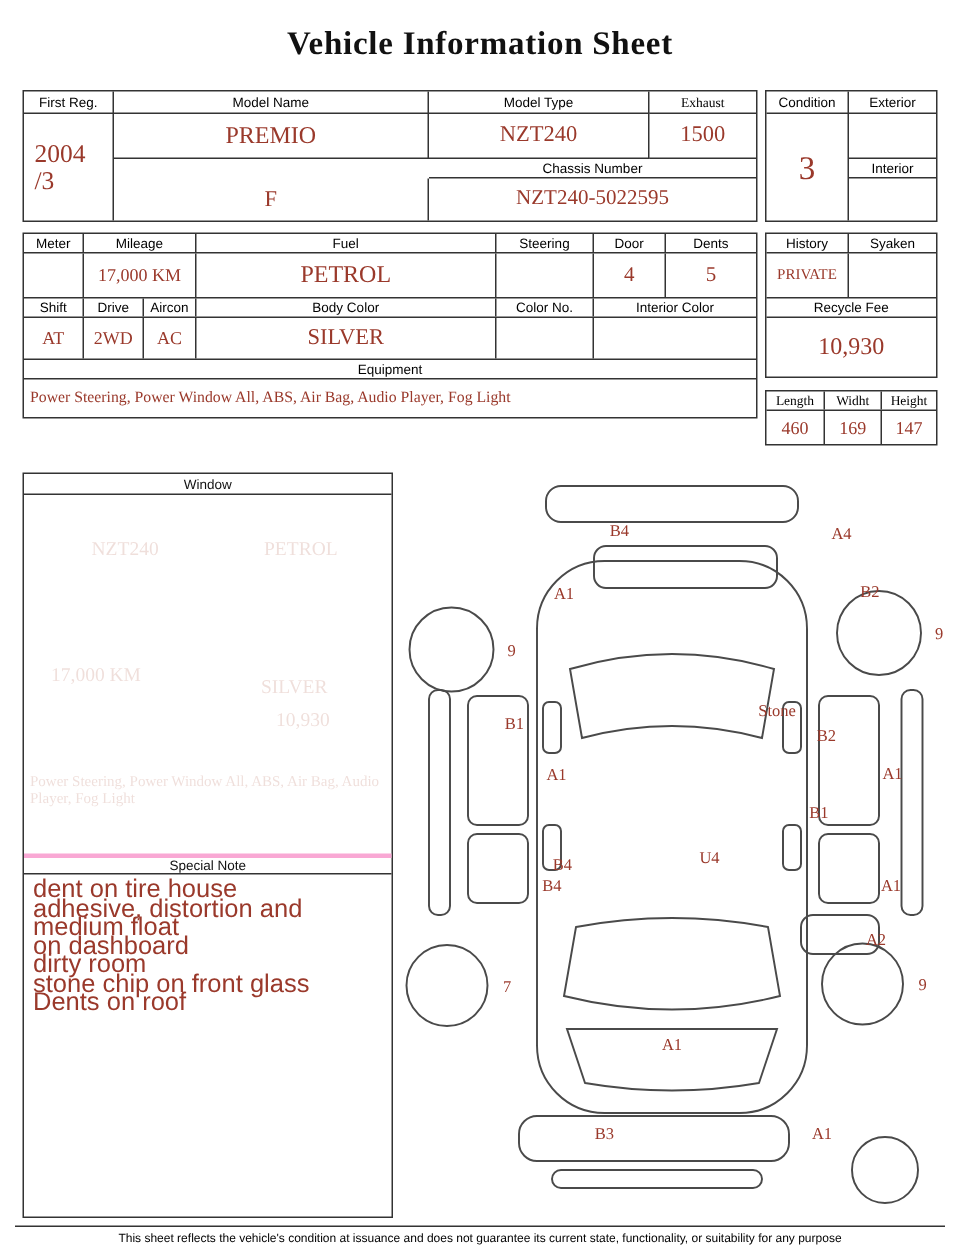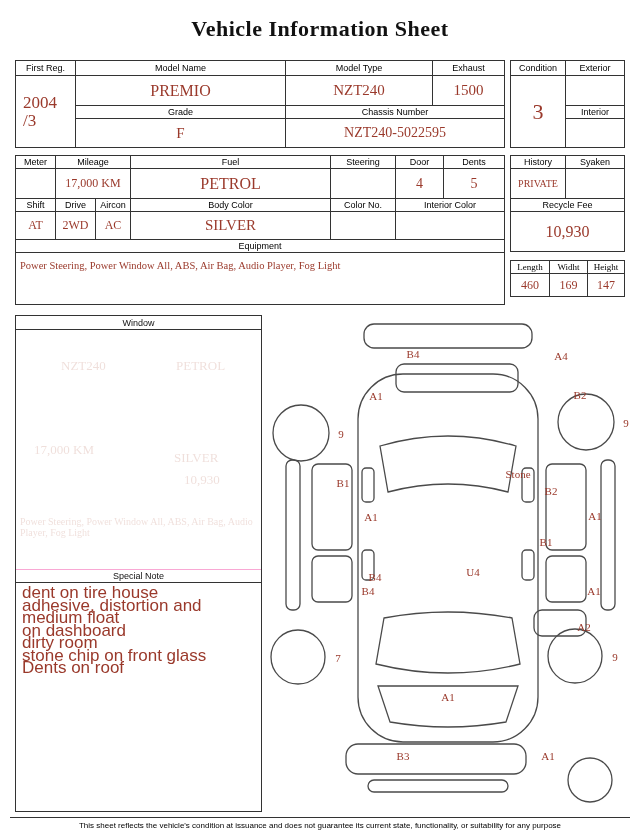--- a/index.html
+++ b/index.html
@@ -15,21 +15,21 @@
   .hdr { font-size:9px; color:#000; }
   .val { font-family:"Liberation Serif", serif; color:#9a392b; }
   .row { display:grid; border-bottom:1px solid #333; }
   .row:last-child { border-bottom:none; }
   .firstreg { flex-direction:column; align-items:flex-start; justify-content:center; padding-left:7px; font-size:17px; line-height:1.05; }
   .eqval { justify-content:flex-start; padding:1px 4px; font-size:10.5px; }
   .comment-hdr { height:14px; border-bottom:1px solid #333; display:flex; align-items:center; justify-content:center; font-size:9px; }
   .ghost-zone { position:relative; height:239px; }
   .ghost { position:absolute; font-family:"Liberation Serif", serif; color:#a5452f; opacity:.17; font-size:13px; white-space:nowrap; }
   .ghost.wrap { white-space:normal; font-size:10px; }
-  .sn-strip { height:14px; border-top:1px solid #f9a8d4; border-bottom:1px solid #333; display:flex; align-items:center; justify-content:center; font-size:9px; }
+  .sn-strip { height:14px; border-top:3px solid #f9a8d4; border-bottom:1px solid #333; display:flex; align-items:center; justify-content:center; font-size:9px; }
   .notes { padding:4px 6px; }
   .note-line { font-family:"Liberation Sans", sans-serif; color:#9a392b; font-size:17px; line-height:12.5px; }
   .diagram { position:absolute; left:268px; top:318px; width:365px; height:486px; }
   .diagram svg { position:absolute; left:0; top:0; }
   .dmg { position:absolute; transform:translate(-50%,-50%); font-family:"Liberation Serif", serif;
          color:#9a392b; font-size:11px; white-space:nowrap;margin-left:40px; }
   .footer { position:absolute; left:10px; top:817px; width:620px; border-top:1px solid #333;
             padding-top:3px; text-align:center; font-size:8px; color:#000; }
 </style>
 </head>
@@ -39,43 +39,42 @@
 
 <div class="box" style="left:15px; top:60px; width:490px; height:88px;">
   <div class="grid" style="grid-template-columns:60px 210px 147px 1fr; grid-template-rows:15px 30px 13px 1fr;">
     <div class="cell hdr br bb" style="grid-area:1/1/2/2;">First Reg.</div>
     <div class="cell val br firstreg" style="grid-area:2/1/5/2;">
       <span>2004</span>
       <span>/3</span>
     </div>
     <div class="cell hdr br bb" style="grid-area:1/2/2/3;">Model Name</div>
     <div class="cell hdr br bb" style="grid-area:1/3/2/4;">Model Type</div>
-    <div class="cell hdr bb" style="grid-area:1/4/2/5;">Exhaust</div>
+    <div class="cell hdr bb" style="grid-area:1/4/2/5;font-family:Liberation Serif, serif;">Exhaust</div>
     <div class="cell val br bb" style="grid-area:2/2/3/3; font-size:16px;">PREMIO</div>
     <div class="cell val br bb" style="grid-area:2/3/3/4; font-size:15px;">NZT240</div>
     <div class="cell val bb" style="grid-area:2/4/3/5; font-size:15px;">1500</div>
-    <div class="cell hdr br bb" style="grid-area:3/2/4/3;">Grade</div>
     <div class="cell hdr bb" style="grid-area:3/3/4/5;">Chassis Number</div>
     <div class="cell val br" style="grid-area:4/2/5/3; font-size:15px;">F</div>
     <div class="cell val" style="grid-area:4/3/5/5; font-size:14px;">NZT240-5022595</div>
   </div>
 </div>
 
 <div class="box" style="left:510px; top:60px; width:115px; height:88px;">
   <div class="grid" style="grid-template-columns:55px 1fr; grid-template-rows:15px 30px 13px 1fr;">
     <div class="cell hdr br bb" style="grid-area:1/1/2/2;">Condition</div>
     <div class="cell hdr bb" style="grid-area:1/2/2/3;">Exterior</div>
     <div class="cell val br" style="grid-area:2/1/5/2; font-size:22px;">3</div>
     <div class="cell bb" style="grid-area:2/2/3/3;"></div>
     <div class="cell hdr bb" style="grid-area:3/2/4/3;">Interior</div>
     <div class="cell" style="grid-area:4/2/5/3;"></div>
   </div>
 </div>
 
-<div class="box" style="left:15px; top:155px; width:490px; height:150px;">
+<div class="box" style="left:15px; top:155px; width:490px; height:124px;">
   <div class="row" style="grid-template-columns:40px 75px 200px 65px 48px 1fr; height:13px;">
     <div class="cell hdr br">Meter</div>
     <div class="cell hdr br">Mileage</div>
     <div class="cell hdr br">Fuel</div>
     <div class="cell hdr br">Steering</div>
     <div class="cell hdr br">Door</div>
     <div class="cell hdr">Dents</div>
   </div>
   <div class="row" style="grid-template-columns:40px 75px 200px 65px 48px 1fr; height:30px;">
     <div class="cell val br"></div>

